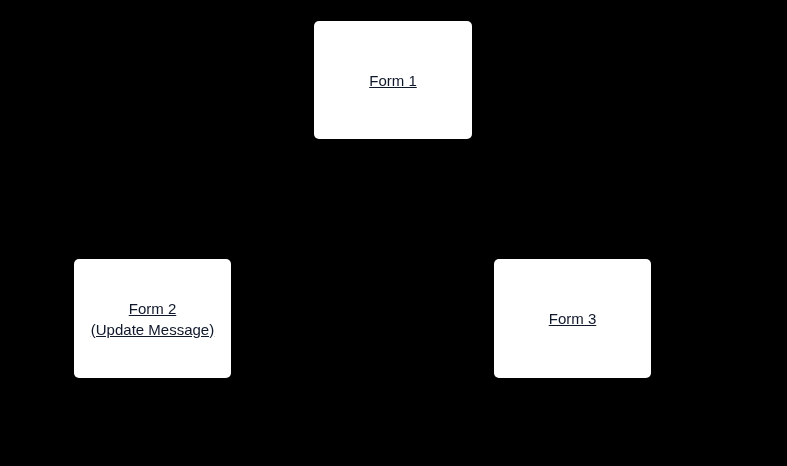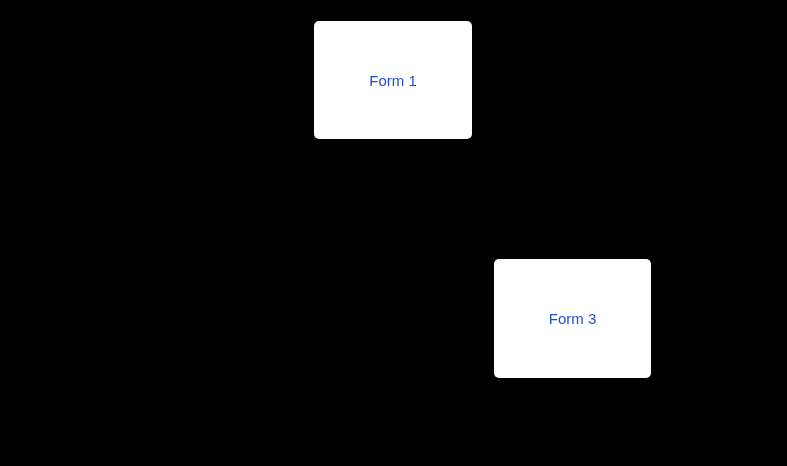--- a/index.html
+++ b/index.html
@@ -29,21 +29,22 @@
     justify-content: center;
     text-align: center;
     color: #000000;
     font-family: "Liberation Sans", sans-serif;
     font-size: 15px;
     line-height: 21px;
     white-space: nowrap;
   }
   .node-line {
     display: block;
-    color: #1d4ed8;
+    color: #0f172a;
+    text-decoration: underline;
   }
   
   .edge-layer {
     position: absolute;
     left: 0;
     top: 0;
     width: 787px;
     height: 466px;
     pointer-events: none;
   }
@@ -70,18 +71,22 @@
     <path class="edge-path" d="M 340 139 L 153 252"></path>
     <polygon class="edge-head" points="153,259 147,247 160,248"></polygon>
     <path class="edge-path" d="M 446 139 L 573 252"></path>
     <polygon class="edge-head" points="573,259 566,248 579,247"></polygon>
   </svg>
 
   <div class="node" id="node-form1">
     <span class="node-line">Form 1</span>
   </div>
 
+  <div class="node" id="node-form2">
+    <span class="node-line">Form 2</span>
+    <span class="node-line">(Update Message)</span>
+  </div>
 
   <div class="node" id="node-form3">
     <span class="node-line">Form 3</span>
   </div>
 
 </div>
 
 </body></html>

